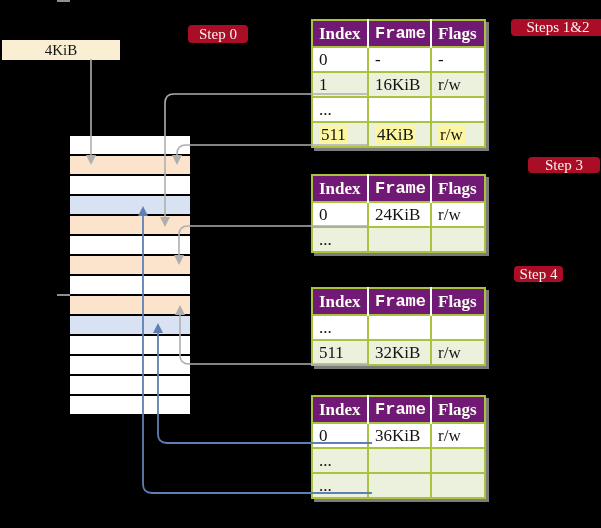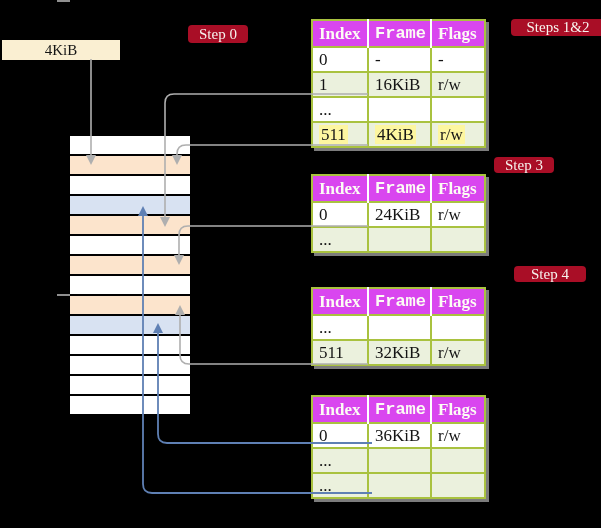--- a/index.html
+++ b/index.html
@@ -9,41 +9,41 @@
   
   .box4{position:absolute;left:2px;top:40px;width:118px;height:20px;background:#FAEFD2;
         color:#141414;font-size:15px;display:flex;align-items:center;justify-content:center;}
 
   
   .badge{position:absolute;background:#A90E26;color:#F7F3EE;font-size:15px;line-height:1;
          display:flex;align-items:center;justify-content:center;border-radius:4px;
          padding:0 6px;box-sizing:border-box;white-space:nowrap;}
   .b0{left:188px;top:25px;width:60px;height:18px;}
   .b12{left:511px;top:19px;height:17px;min-width:94px;border-top-right-radius:0;border-bottom-right-radius:0;}
-  .b3{left:494px;top:157px;width:60px;height:16px;text-align:center;}
-  .b4{left:514px;top:266px;width:72px;height:16px;}
+  .b3{left:528px;top:157px;width:72px;height:16px;text-align:center;}
+  .b4{left:514px;top:266px;width:49px;height:16px;}
 
   
   .mem{position:absolute;left:70px;top:134px;width:120px;border-bottom:2px solid #000;}
   .mrow{height:20px;box-sizing:border-box;border-top:2px solid #000;background:#fff;}
   .mrow[data-color="peach"]{background:#FCE4CC;}
   .mrow[data-color="blue"]{background:#D8E2F2;}
 
   
   .tick{position:absolute;left:57px;width:13px;height:2px;background:#8F8F8F;}
   .tick:nth-of-type(1){top:134px;} .tick:nth-of-type(2){top:154px;}
   .tick:nth-of-type(3){top:174px;} .tick:nth-of-type(4){top:214px;}
   .tick:nth-of-type(5){top:254px;} .tick:nth-of-type(6){top:294px;}
 
   
   table.ptable{position:absolute;left:311px;border-collapse:collapse;table-layout:fixed;
                border:2px solid #A9C23F;background:#fff;
                box-shadow:3px 3px 0 rgba(165,165,165,0.75);}
   .t1{top:19px;} .t2{top:174px;} .t3{top:287px;} .t4{top:395px;}
-  .ptable th{background:#d946ef;color:#FCFCF4;font-size:17px;font-weight:bold;text-align:left;
+  .ptable th{background:#701a75;color:#FCFCF4;font-size:17px;font-weight:bold;text-align:left;
              height:23px;padding:1px 4px 1px 6px;border-left:2px solid #FFFFFF;}
   .ptable th:first-child{border-left:none;}
   .ptable td{border:2px solid #A9C23F;font-size:17px;color:#141414;height:21px;
              padding:1px 4px 1px 6px;background:#fff;}
   .ptable tr.shade td{background:#EBF1DD;}
   .c-index{width:44px;} .c-frame{width:48px;font-family:Liberation Mono, monospace;} .c-flags{width:42px;}
   .hl{background:#FDF6A0;padding:0 2px;}
 
   
   svg.wires{position:absolute;left:0;top:0;width:601px;height:528px;pointer-events:none;}

